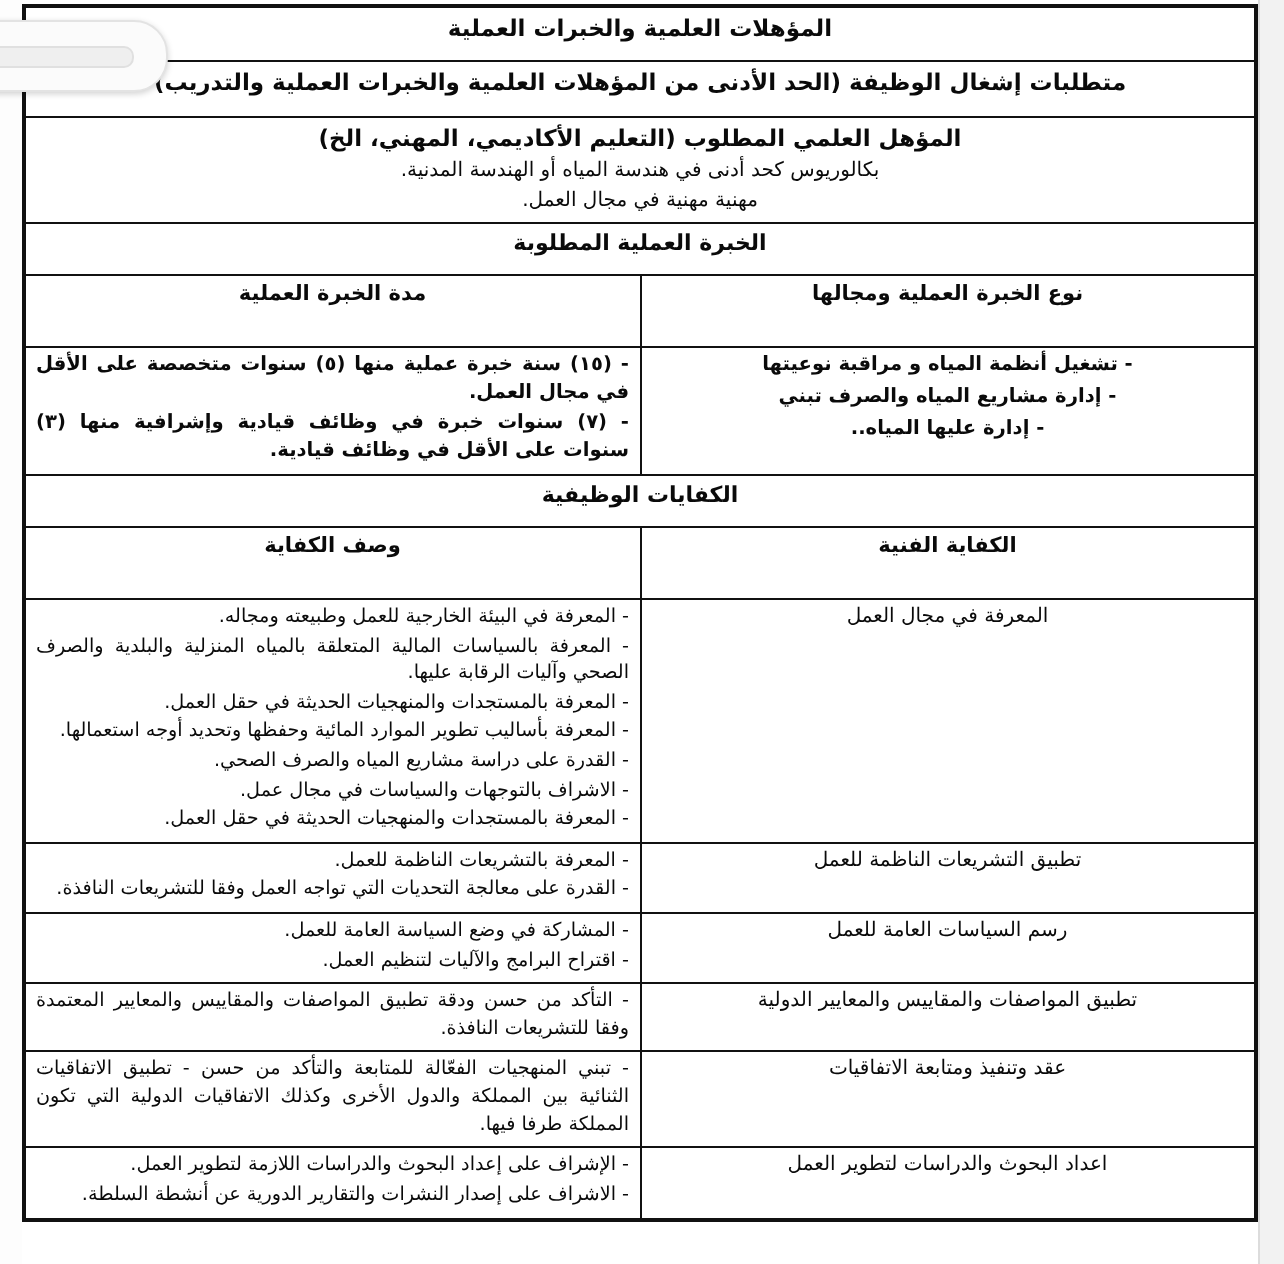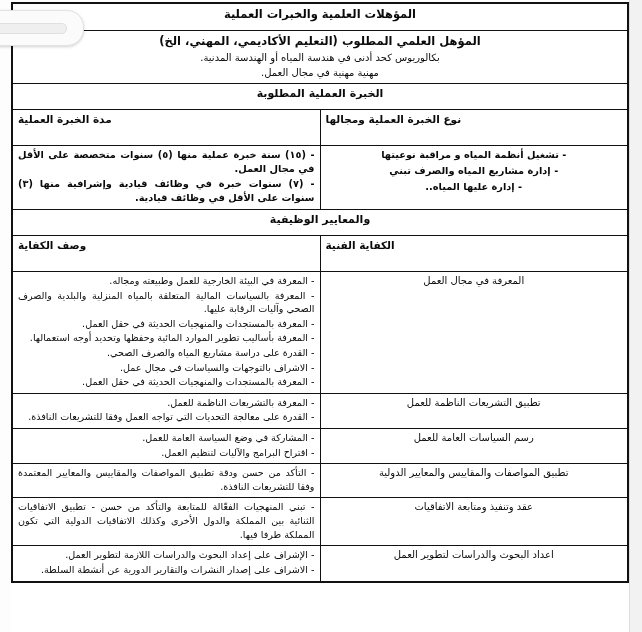--- a/index.html
+++ b/index.html
@@ -106,21 +106,21 @@
   .section-band td {
     text-align: center;
     font-weight: bold;
     font-size: 11px;
     height: 20px;
     padding-top: 3px;
     padding-bottom: 3px;
   }
 
   .col-head td {
-    text-align: left;
+    text-align: center;
     font-weight: bold;
     font-size: 10.5px;
     height: 30px;
     vertical-align: top;
     padding-top: 4px;
   }
 
   .cell-label {
     text-align: center;
     font-weight: normal;
@@ -206,20 +206,23 @@
       <colgroup>
         <col style="width:50%">
         <col style="width:50%">
       </colgroup>
       <tbody>
 
         <tr class="row-title">
           <td colspan="2">المؤهلات العلمية والخبرات العملية</td>
         </tr>
 
+        <tr class="row-subtitle">
+          <td colspan="2">متطلبات إشغال الوظيفة (الحد الأدنى من المؤهلات العلمية والخبرات العملية والتدريب)</td>
+        </tr>
 
         <tr>
           <td colspan="2">
             <div class="block-head">المؤهل العلمي المطلوب (التعليم الأكاديمي، المهني، الخ)</div>
             <div class="block-body">بكالوريوس كحد أدنى في هندسة المياه أو الهندسة المدنية.</div>
             <div class="block-body">مهنية مهنية في مجال العمل.</div>
           </td>
         </tr>
 
         <tr class="section-band">
@@ -237,21 +240,21 @@
             <span class="line">- إدارة مشاريع المياه والصرف تبني</span>
             <span class="line">-  إدارة عليها المياه..</span>
           </td>
           <td class="exp-cell">
             <span class="line">- (١٥) سنة خبرة عملية منها (٥) سنوات متخصصة على الأقل في مجال العمل.</span>
             <span class="line">- (٧) سنوات خبرة في وظائف قيادية وإشرافية منها (٣) سنوات على الأقل في وظائف قيادية.</span>
           </td>
         </tr>
 
         <tr class="section-band">
-          <td colspan="2">والمعايير الوظيفية</td>
+          <td colspan="2">الكفايات الوظيفية</td>
         </tr>
 
         <tr class="col-head">
           <td>الكفاية الفنية</td>
           <td>وصف الكفاية</td>
         </tr>
 
         <tr>
           <td class="cell-label">المعرفة في مجال العمل</td>
           <td class="cell-desc">

